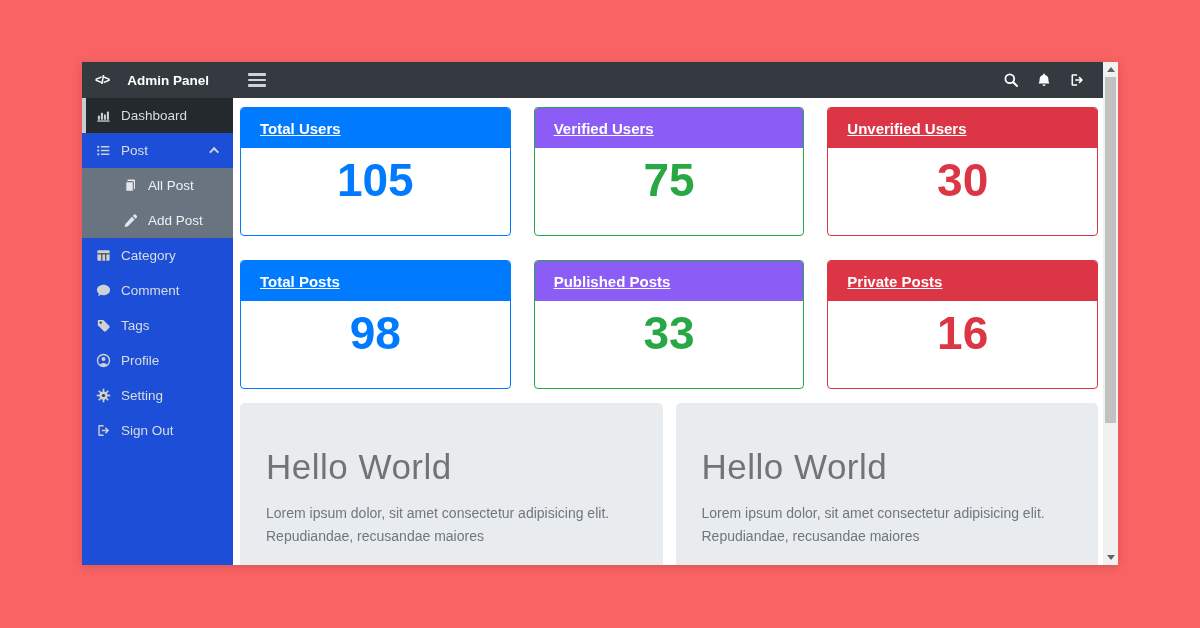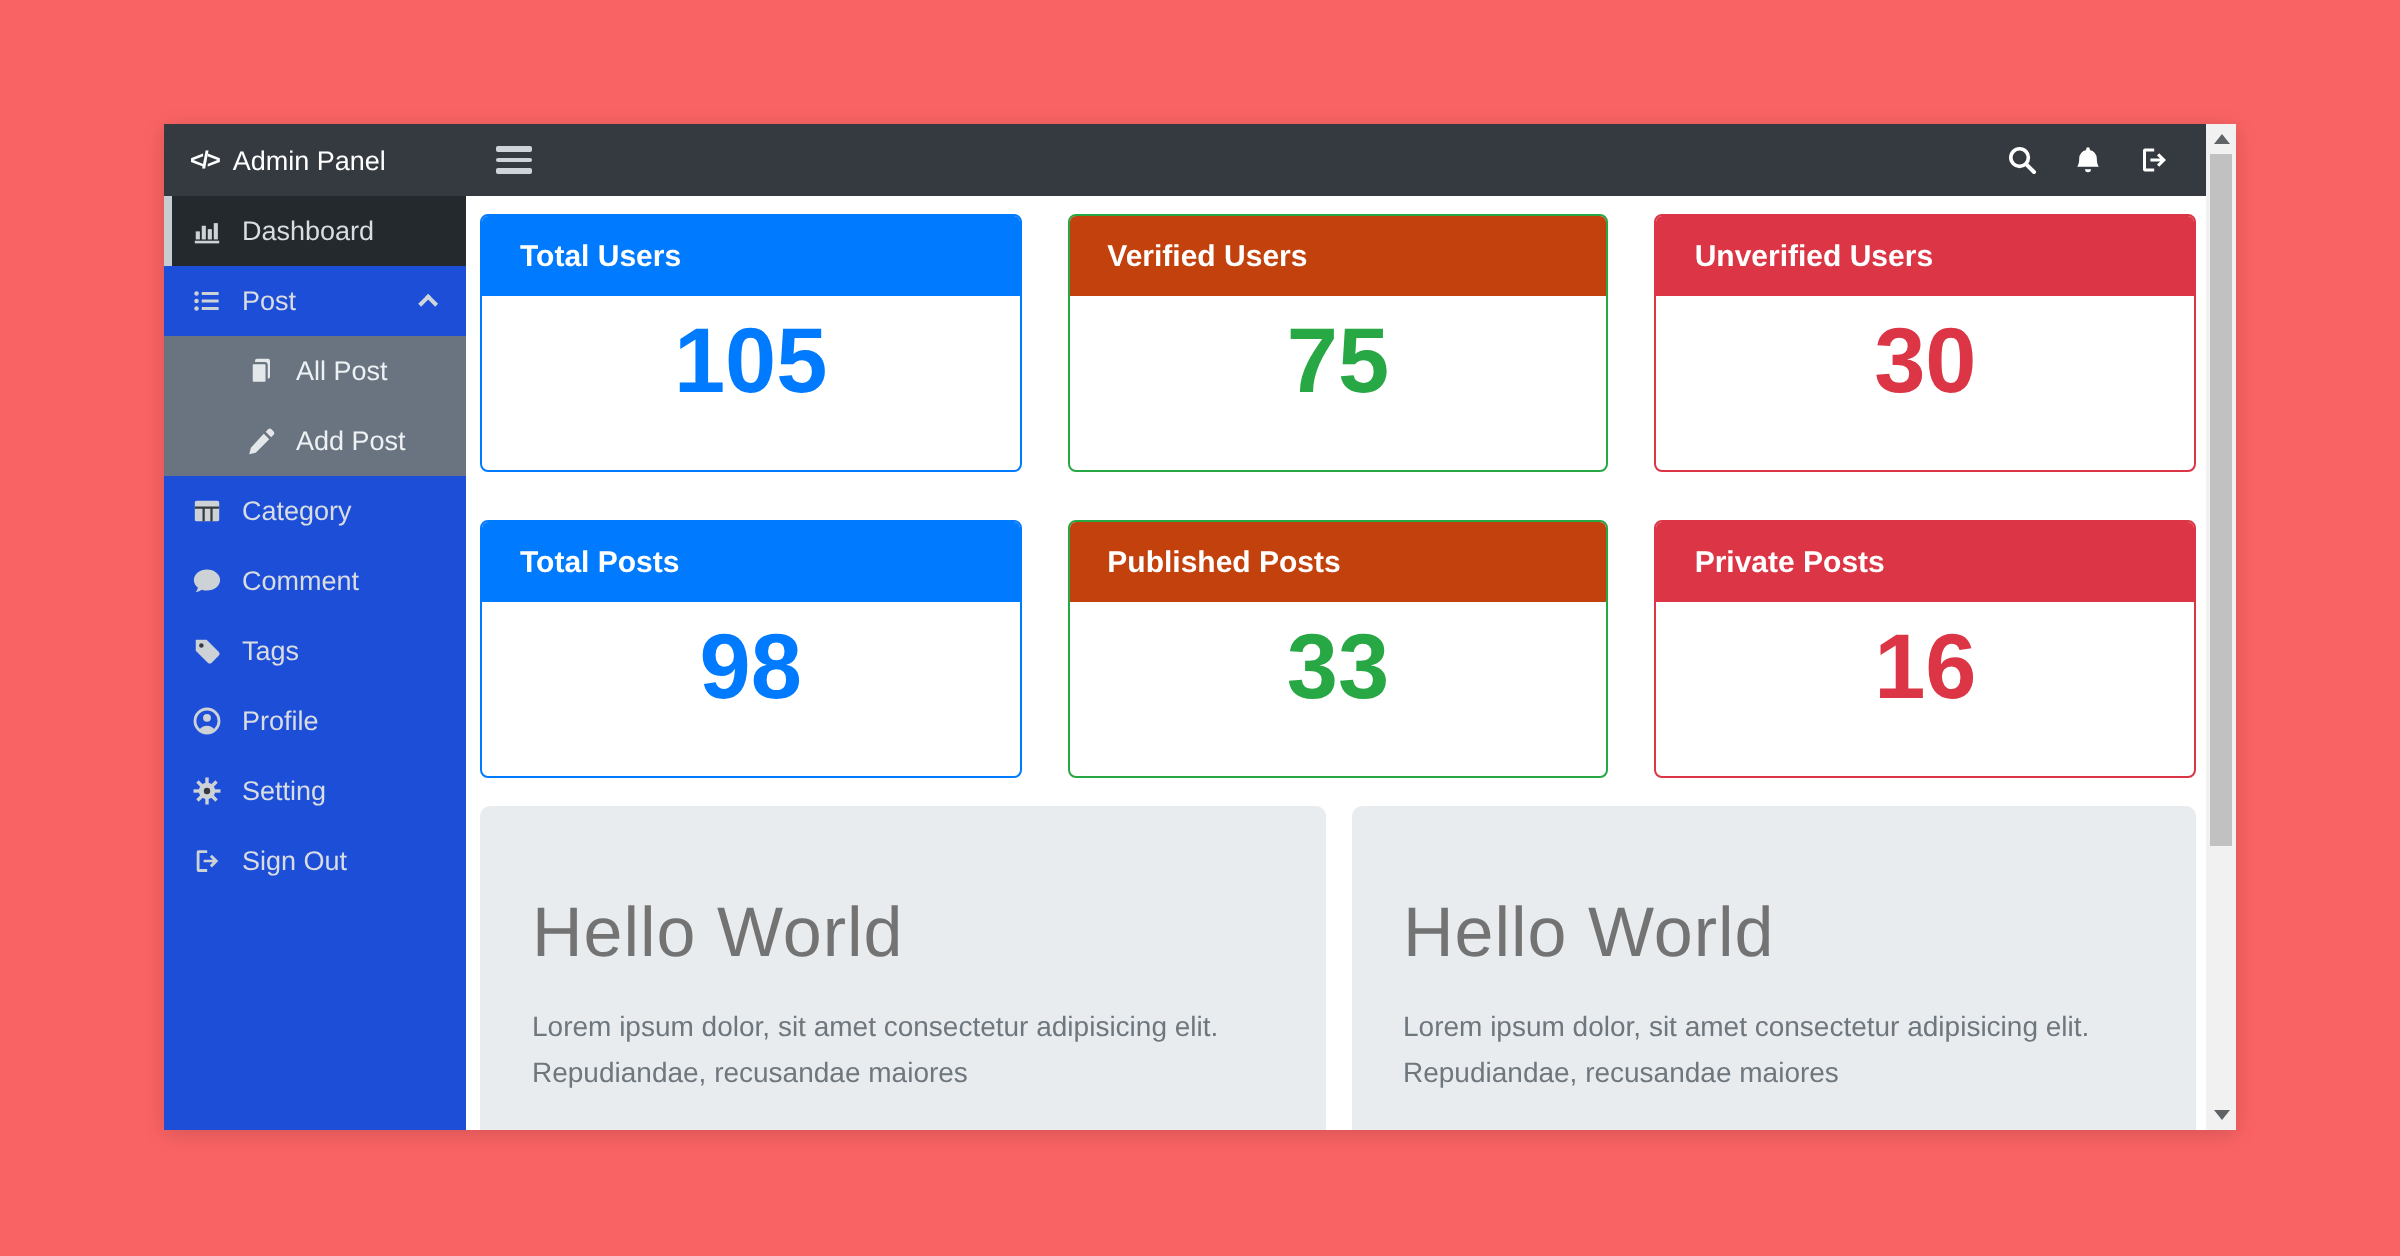--- a/index.html
+++ b/index.html
@@ -17,21 +17,21 @@
 
   
   .topbar {
     height:36px; background:#343a40; display:flex; align-items:center; flex:0 0 36px;
   }
   .brand {
     width:151px; flex:0 0 151px; display:flex; align-items:center; gap:7px;
     padding-left:13px; cursor:pointer;
   }
   .brand-code { color:#ffffff; font-weight:bold; font-size:12px; letter-spacing:-1px; }
-  .brand-name { color:#ffffff; font-weight:normal; font-size:13.5px; white-space:nowrap; }
+  .brand-name { color:#ffffff; font-weight:bold; font-size:13.5px; white-space:nowrap;margin-left:11px; }
   .hamburger { margin-left:11px; display:flex; flex-direction:column; gap:3px; cursor:pointer; padding:4px; }
   .hamburger i { display:block; width:18px; height:2.4px; background:#ced4da; border-radius:1px; }
   .topbar-spacer { flex:1; }
   .topbar-actions { display:flex; align-items:center; gap:9px; margin-right:14px; }
   .tb-icon { width:24px; height:24px; display:flex; align-items:center; justify-content:center; cursor:pointer; color:#fff; }
 
   
   .below { flex:1; display:flex; min-height:0; }
   .sidebar { width:151px; flex:0 0 151px; background:#1d4ed8; display:flex; flex-direction:column; }
   .side-item {
@@ -46,27 +46,27 @@
     margin-left:auto; margin-right:14px; width:7px; height:7px;
     border-left:2px solid #cfd5d9; border-top:2px solid #cfd5d9;
     transform:rotate(45deg) translateY(2px);
   }
 
   
   .content { flex:1; background:#ffffff; padding:9px 5px 0 7px; overflow:hidden; min-width:0; }
   .cards-grid { display:grid; grid-template-columns:repeat(3,1fr); column-gap:23px; }
   .cards-grid + .cards-grid { margin-top:24px; }
   .stat-card { height:129px; border-radius:4px; overflow:hidden; border:1px solid; background:#fff; }
-  .stat-head { height:40px; display:flex; align-items:center; padding:0 19px; color:#fff; font-weight:bold; font-size:15px; }
+  .stat-head { height:40px; display:flex; align-items:center; padding:0 19px; color:#fff; font-weight:bold; font-size:15px;text-decoration:underline; }
   .stat-body { height:64px; display:flex; align-items:center; justify-content:center; font-weight:bold; font-size:46px; }
   .c-blue  { border-color:#007bff; }
   .c-blue  .stat-head { background:#007bff; }
   .c-blue  .stat-body { color:#007bff; }
   .c-green { border-color:#28a745; }
-  .c-green .stat-head { background:#c2410c; }
+  .c-green .stat-head { background:#8b5cf6; }
   .c-green .stat-body { color:#28a745; }
   .c-red   { border-color:#dc3545; }
   .c-red   .stat-head { background:#dc3545; }
   .c-red   .stat-body { color:#dc3545; }
 
   .jumbo-grid { display:grid; grid-template-columns:repeat(2,1fr); column-gap:13px; margin-top:14px; }
   .jumbo {
     background:#e9ecef; border-radius:5px; height:280px; padding:44px 26px 0 26px;
   }
   .jumbo h1 { font-size:35px; font-weight:300; color:#737373; letter-spacing:.5px; }

